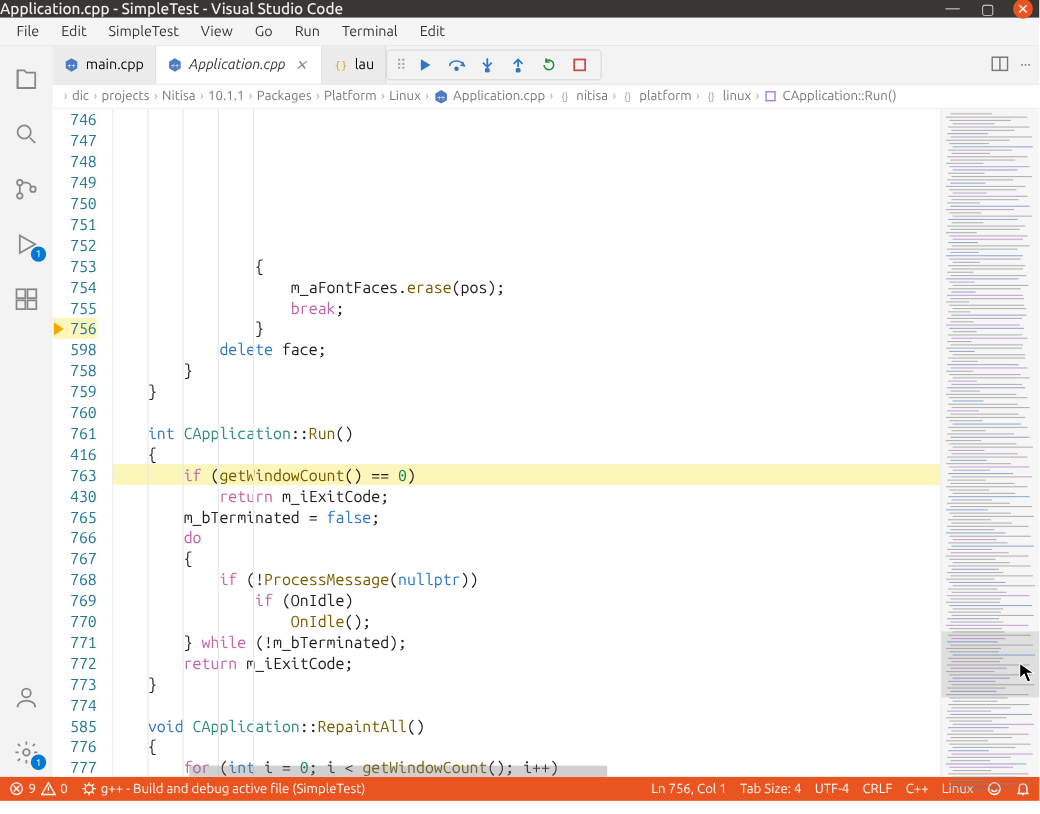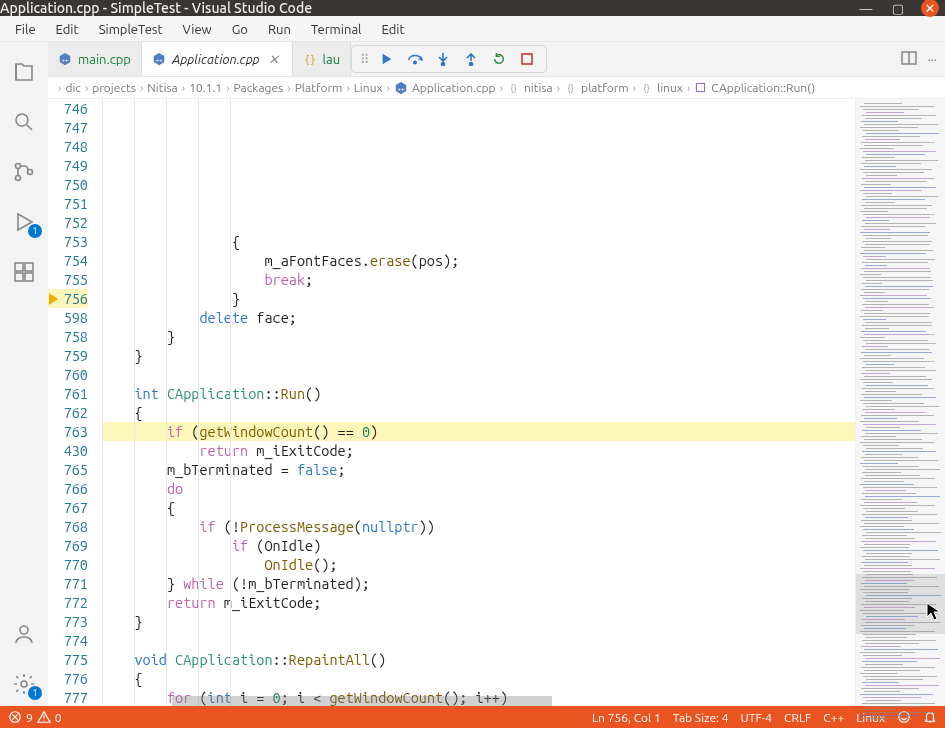--- a/index.html
+++ b/index.html
@@ -14,21 +14,21 @@
 
 .workbench { display: flex; height: calc(740px - 28px - 26px - 22px); }
 .activitybar { width: 48px; background: #f3f3f3; display: flex; flex-direction: column; align-items: center; padding-top: 8px; gap: 6px; }
 .ab-icon { width: 48px; height: 44px; display: flex; align-items: center; justify-content: center; color: #888; position: relative; }
 .ab-icon svg { width: 24px; height: 24px; }
 .ab-badge { position: absolute; bottom: 6px; right: 6px; background: #0078d4; color: #fff; border-radius: 8px; font-size: 9px; min-width: 14px; height: 14px; display: flex; align-items: center; justify-content: center; padding: 0 3px; }
 .ab-spacer { flex: 1; }
 
 .editor-area { flex: 1; display: flex; flex-direction: column; background: #fff; min-width: 0; }
 .tabbar { height: 35px; background: #f3f3f3; display: flex; align-items: stretch; border-bottom: 1px solid #e5e5e5; }
-.tab { display: flex; align-items: center; padding: 0 10px; gap: 6px; background: #ececec; border-right: 1px solid #ddd; font-size: 13px; color: #15803d; min-width: 0; }
+.tab { display: flex; align-items: center; padding: 0 10px; gap: 6px; background: #ececec; border-right: 1px solid #ddd; font-size: 13px; color: #000000; min-width: 0; }
 .tab.active { background: #fff; font-style: italic; color: #333; }
 .tab.active .tab-label { font-style: italic; }
 .tab-icon { width: 14px; height: 14px; }
 .tab-close { color: #888; width: 16px; text-align: center; }
 .tab-spacer { flex: 1; }
 .debug-toolbar { display: flex; align-items: center; gap: 6px; padding: 0 8px; background: #f3f3f3; border: 1px solid #d8d8d8; border-radius: 4px; margin: 3px 6px 3px 0; height: 28px; align-self: center; }
 .dt-grip { color: #aaa; cursor: grab; }
 .dt-btn { width: 22px; height: 22px; display: flex; align-items: center; justify-content: center; border-radius: 3px; }
 .ed-actions { display: flex; align-items: center; padding: 0 8px; gap: 10px; color: #777; }
 
@@ -293,34 +293,34 @@
           <div class="line">752</div>
           <div class="line">753</div>
           <div class="line">754</div>
           <div class="line">755</div>
           <div class="line" style="background: rgb(253, 246, 187);">756</div>
           <div class="line">598</div>
           <div class="line">758</div>
           <div class="line">759</div>
           <div class="line">760</div>
           <div class="line">761</div>
-          <div class="line">762</div>
+          <div class="line">416</div>
           <div class="line">763</div>
           <div class="line">430</div>
           <div class="line">765</div>
           <div class="line">766</div>
           <div class="line">767</div>
           <div class="line">768</div>
           <div class="line">769</div>
           <div class="line">770</div>
           <div class="line">771</div>
           <div class="line">772</div>
           <div class="line">773</div>
           <div class="line">774</div>
-          <div class="line">775</div>
+          <div class="line">585</div>
           <div class="line">776</div>
           <div class="line">777</div>
         </div>
       <div class="code-lines" id="code-lines">
         <div class="indent-guide" style="left:0px"></div>
         <div class="indent-guide" style="left:32px"></div>
         <div class="indent-guide" style="left:64px"></div>
         <div class="indent-guide" style="left:96px"></div>
         <div class="indent-guide" style="left:128px"></div>
       <div class="line">                {</div><div class="line">                    m_aFontFaces.<span class="tok-fn">erase</span>(pos);</div><div class="line">                    <span class="tok-ctrl">break</span>;</div><div class="line">                }</div><div class="line">            <span class="tok-kw">delete</span> face;</div><div class="line">        }</div><div class="line">    }</div><div class="line"></div><div class="line">    <span class="tok-kw">int</span> <span class="tok-type">CApplication</span>::<span class="tok-fn">Run</span>()</div><div class="line">    {</div><div class="line hl">        <span class="tok-ctrl">if</span> (<span class="tok-fn">getWindowCount</span>() == <span class="tok-num">0</span>)</div><div class="line">            <span class="tok-ctrl">return</span> m_iExitCode;</div><div class="line">        m_bTerminated = <span class="tok-kw">false</span>;</div><div class="line">        <span class="tok-ctrl">do</span></div><div class="line">        {</div><div class="line">            <span class="tok-ctrl">if</span> (!<span class="tok-fn">ProcessMessage</span>(<span class="tok-kw">nullptr</span>))</div><div class="line">                <span class="tok-ctrl">if</span> (OnIdle)</div><div class="line">                    <span class="tok-fn">OnIdle</span>();</div><div class="line">        } <span class="tok-ctrl">while</span> (!m_bTerminated);</div><div class="line">        <span class="tok-ctrl">return</span> m_iExitCode;</div><div class="line">    }</div><div class="line"></div><div class="line">    <span class="tok-kw">void</span> <span class="tok-type">CApplication</span>::<span class="tok-fn">RepaintAll</span>()</div><div class="line">    {</div><div class="line">        <span class="tok-ctrl">for</span> (<span class="tok-kw">int</span> i = <span class="tok-num">0</span>; i &lt; <span class="tok-fn">getWindowCount</span>(); i++)</div></div>
@@ -546,20 +546,27 @@
         <circle cx="8" cy="8" r="6"></circle>
         <path d="M5 5l6 6M11 5l-6 6"></path>
       </svg>
     <span>9</span>
     <svg class="sb-icon" viewBox="0 0 16 16" fill="none" stroke="#fff" stroke-width="1.4">
         <path d="M8 2l7 12H1z"></path>
         <path d="M8 6v4M8 12v.5"></path>
       </svg>
     <span>0</span>
   </span>
+  <span class="sb-item">
+    <svg class="sb-icon" viewBox="0 0 16 16" fill="none" stroke="#fff" stroke-width="1.4">
+        <circle cx="8" cy="8" r="4"></circle>
+        <path d="M8 1v3M8 12v3M1 8h3M12 8h3M3 3l2 2M11 11l2 2M13 3l-2 2M5 11l-2 2"></path>
+      </svg>
+    <span>g++ - Build and debug active file (SimpleTest)</span>
+  </span>
   <span class="sb-spacer"></span>
   <span class="sb-item">Ln 756, Col 1</span>
   <span class="sb-item">Tab Size: 4</span>
   <span class="sb-item">UTF-4</span>
   <span class="sb-item">CRLF</span>
   <span class="sb-item">C++</span>
   <span class="sb-item">Linux</span>
   <span class="sb-item">
       <svg class="sb-icon" viewBox="0 0 16 16" fill="none" stroke="#fff" stroke-width="1.4">
         <circle cx="8" cy="8" r="6"></circle>

